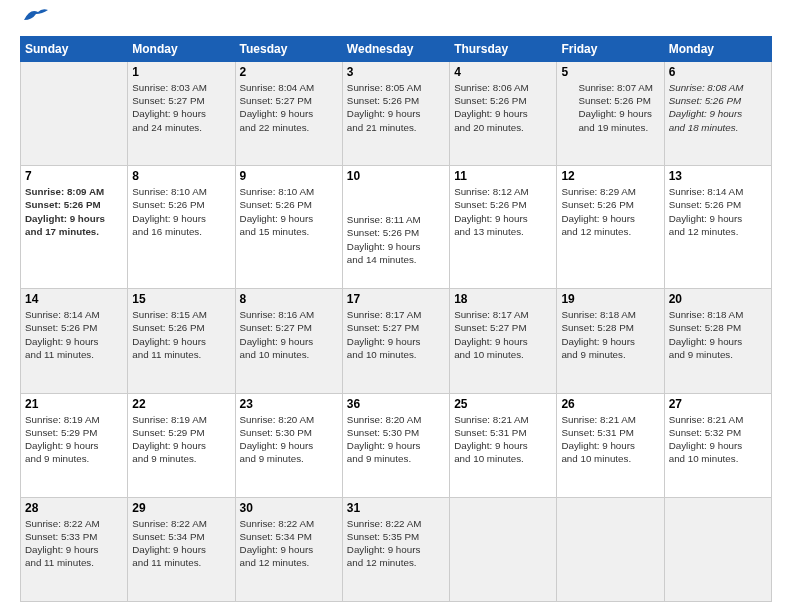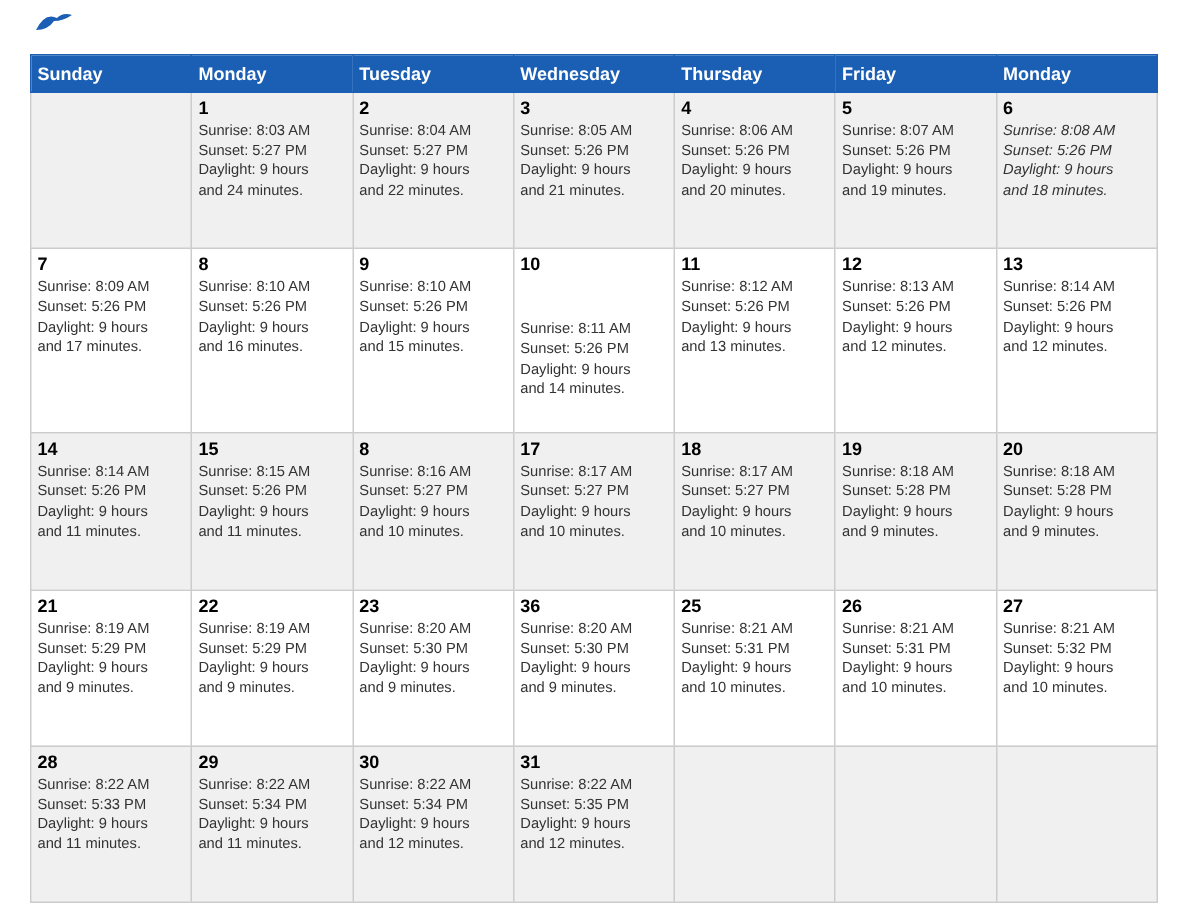--- a/index.html
+++ b/index.html
@@ -151,37 +151,37 @@
           </td>
           <td>
             <span class="day-num">4</span>
             <div class="day-info" style="white-space: pre-line;">Sunrise: 8:06 AM
 Sunset: 5:26 PM
 Daylight: 9 hours
 and 20 minutes.</div>
           </td>
           <td>
             <span class="day-num">5</span>
-            <div class="day-info" style="white-space: pre-line;">Sunrise: 8:07 AM
+            <div class="day-info" style="white-space: pre-line; margin-left: 17px;">Sunrise: 8:07 AM
 Sunset: 5:26 PM
 Daylight: 9 hours
 and 19 minutes.</div>
           </td>
           <td>
             <span class="day-num">6</span>
             <div class="day-info" style="white-space: pre-line; font-style: italic;">Sunrise: 8:08 AM
 Sunset: 5:26 PM
 Daylight: 9 hours
 and 18 minutes.</div>
           </td>
         </tr>
         <tr class="row-white">
           <td>
             <span class="day-num">7</span>
-            <div class="day-info" style="white-space: pre-line;">Sunrise: 8:09 AM
+            <div class="day-info" style="white-space: pre-line; font-weight: bold;">Sunrise: 8:09 AM
 Sunset: 5:26 PM
 Daylight: 9 hours
 and 17 minutes.</div>
           </td>
           <td>
             <span class="day-num">8</span>
             <div class="day-info" style="white-space: pre-line;">Sunrise: 8:10 AM
 Sunset: 5:26 PM
 Daylight: 9 hours
 and 16 minutes.</div>
@@ -202,21 +202,21 @@
           </td>
           <td>
             <span class="day-num">11</span>
             <div class="day-info" style="white-space: pre-line;">Sunrise: 8:12 AM
 Sunset: 5:26 PM
 Daylight: 9 hours
 and 13 minutes.</div>
           </td>
           <td>
             <span class="day-num">12</span>
-            <div class="day-info" style="white-space: pre-line;">Sunrise: 8:13 AM
+            <div class="day-info" style="white-space: pre-line;">Sunrise: 8:29 AM
 Sunset: 5:26 PM
 Daylight: 9 hours
 and 12 minutes.</div>
           </td>
           <td>
             <span class="day-num">13</span>
             <div class="day-info" style="white-space: pre-line;">Sunrise: 8:14 AM
 Sunset: 5:26 PM
 Daylight: 9 hours
 and 12 minutes.</div>

